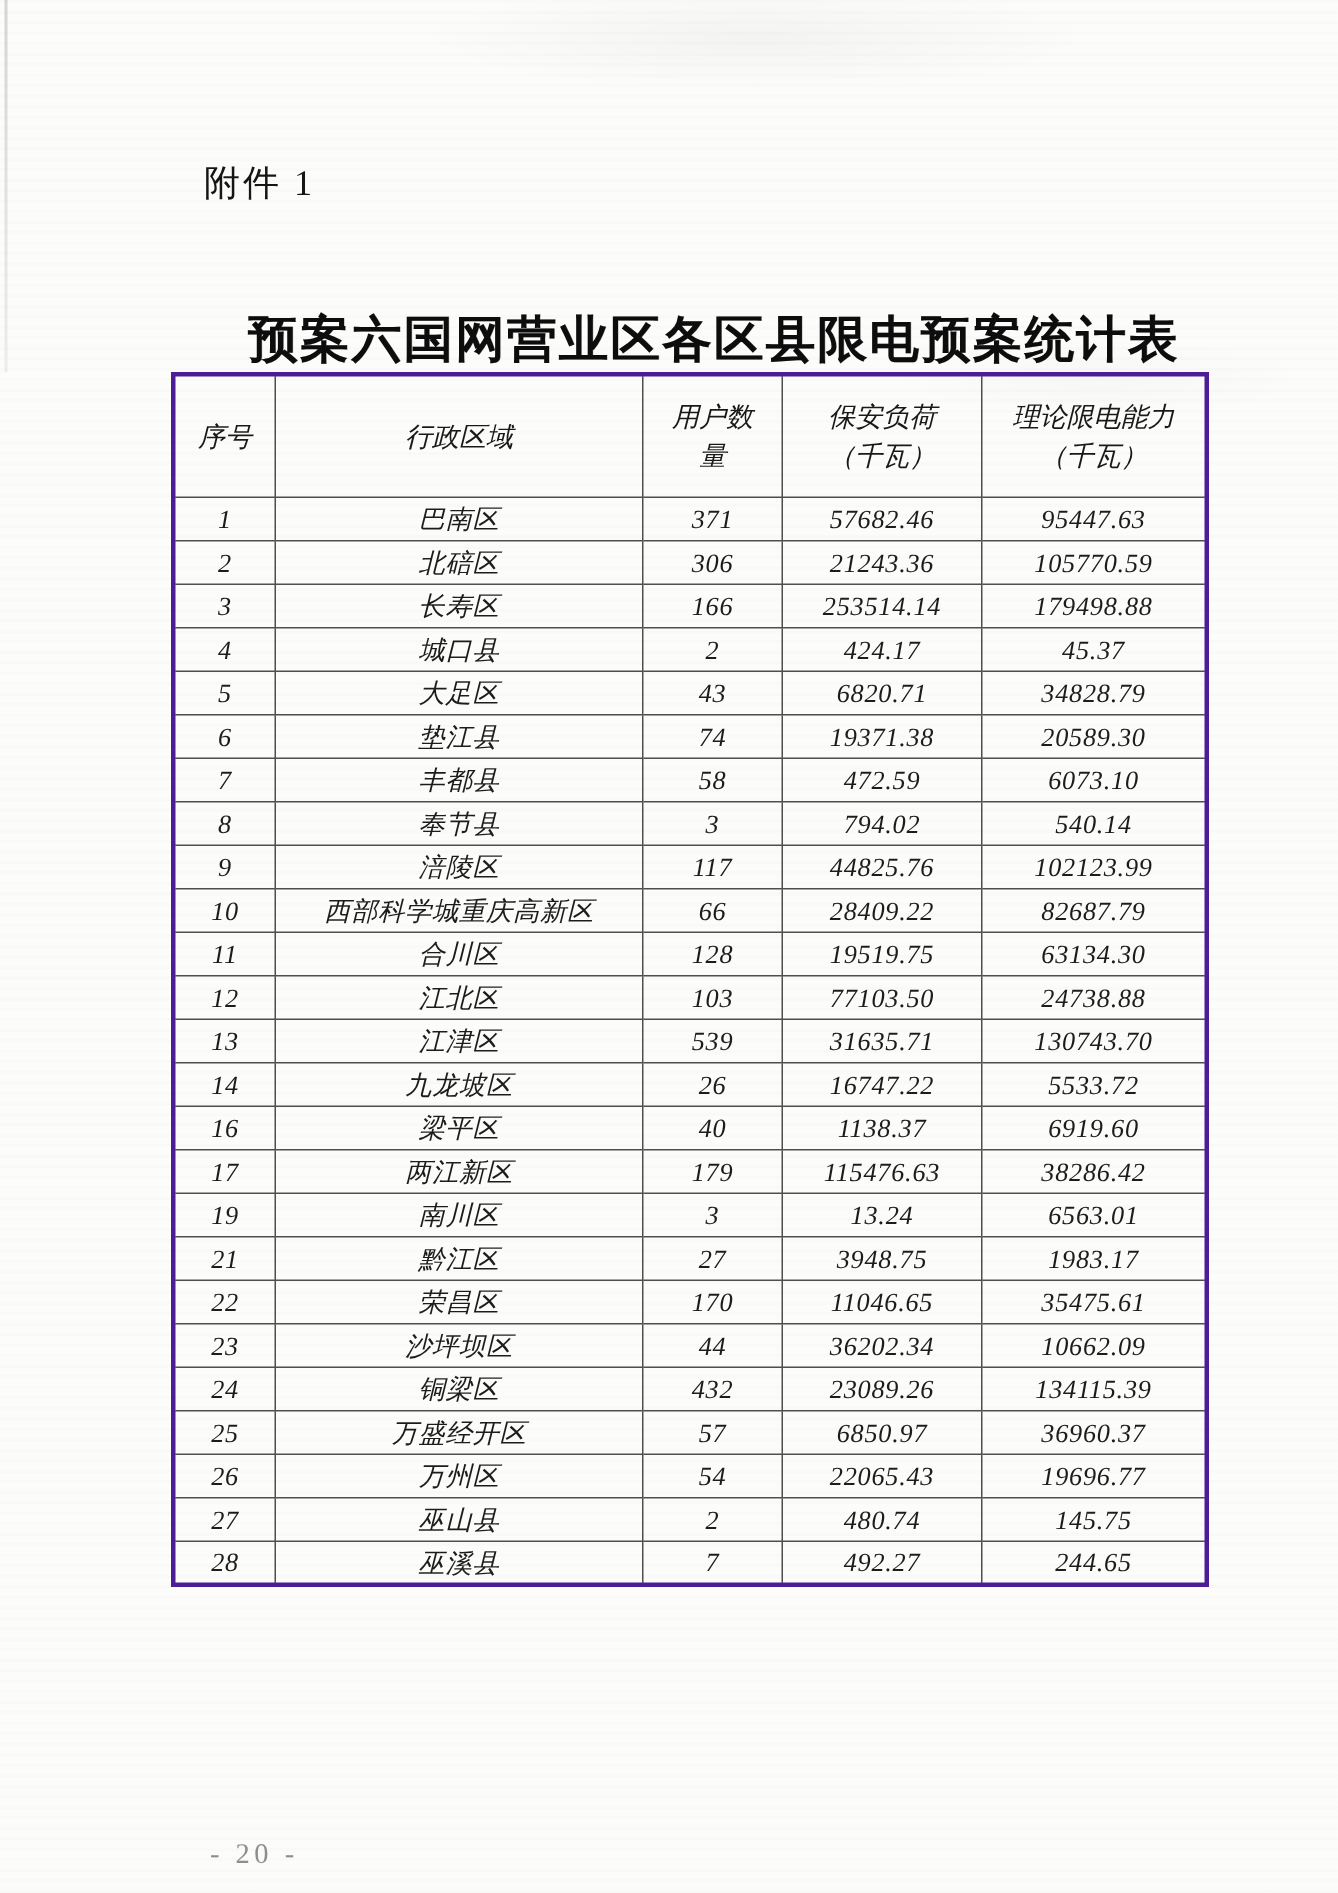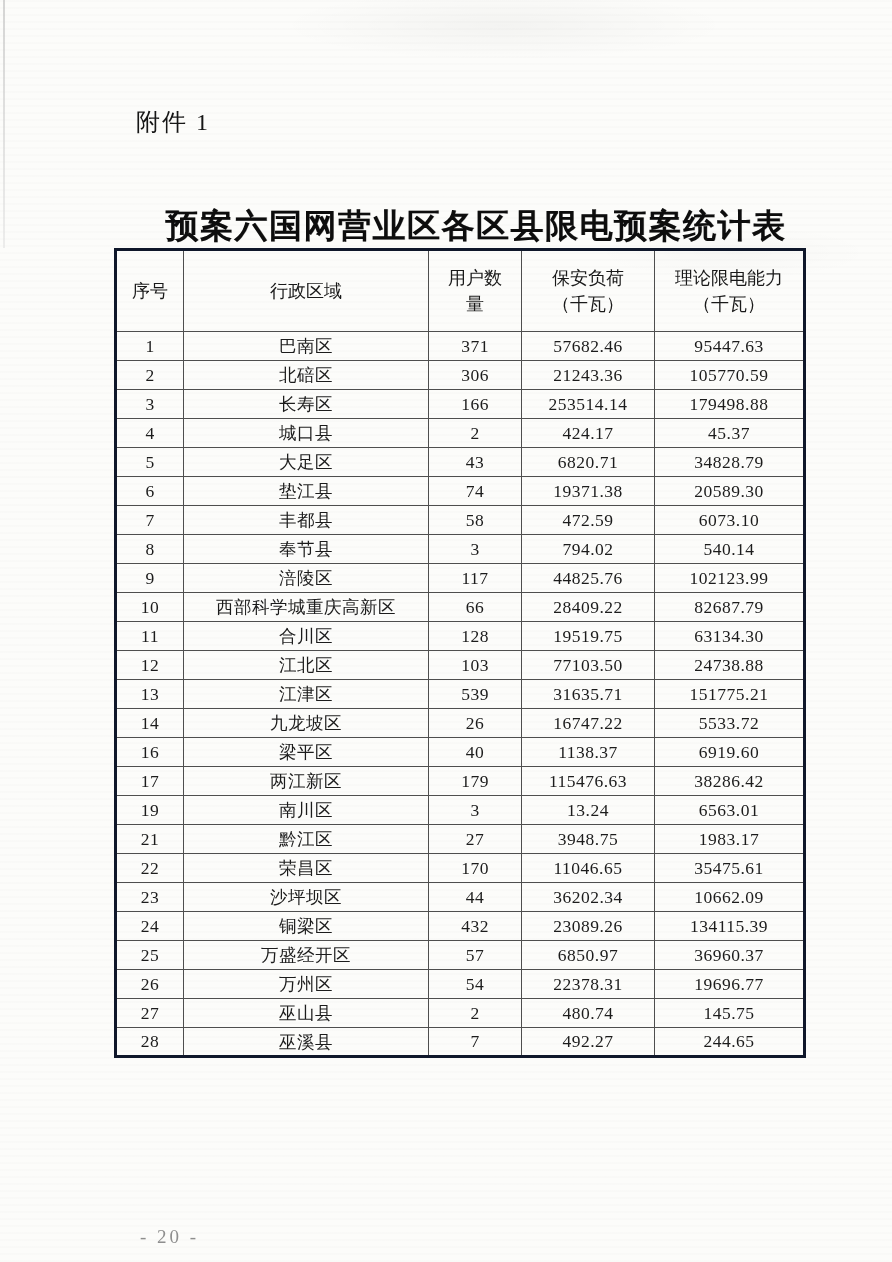--- a/index.html
+++ b/index.html
@@ -39,21 +39,22 @@
     margin: 16px; text-align: center;
     font-size: 33px; font-weight: bold; letter-spacing: 1.5px;
     color: #0d0d0d;
     text-shadow: 0.4px 0.4px 0 rgba(0,0,0,0.35);
   }
   table.stats {
     position: absolute; left: 114px; top: 248px;
     width: 689px;
     border-collapse: collapse; table-layout: fixed;
     font-size: 17.5px; color: #1c1c1c;
-    border: 3px solid #0f172a;
+    border: 3px solid #4c1d95;
+    font-style: italic;
   }
   .stats th, .stats td {
     border: 1.8px solid #4e4e4e;
     text-align: center; vertical-align: middle;
     padding: 0; font-weight: normal;
     overflow: hidden; white-space: nowrap;
   }
   .stats thead tr { height: 82px; }
   .stats tbody tr { height: 29px; }
   .stats th { font-size: 18px; color: #191919; line-height: 1.45; }
@@ -189,21 +190,21 @@
     <td>江北区</td>
     <td>103</td>
     <td>77103.50</td>
     <td>24738.88</td>
   </tr>
         <tr>
     <td>13</td>
     <td>江津区</td>
     <td>539</td>
     <td>31635.71</td>
-    <td>151775.21</td>
+    <td>130743.70</td>
   </tr>
         <tr>
     <td>14</td>
     <td>九龙坡区</td>
     <td>26</td>
     <td>16747.22</td>
     <td>5533.72</td>
   </tr>
         <tr>
     <td>16</td>
@@ -258,21 +259,21 @@
     <td>25</td>
     <td>万盛经开区</td>
     <td>57</td>
     <td>6850.97</td>
     <td>36960.37</td>
   </tr>
         <tr>
     <td>26</td>
     <td>万州区</td>
     <td>54</td>
-    <td>22378.31</td>
+    <td>22065.43</td>
     <td>19696.77</td>
   </tr>
         <tr>
     <td>27</td>
     <td>巫山县</td>
     <td>2</td>
     <td>480.74</td>
     <td>145.75</td>
   </tr>
         <tr>

